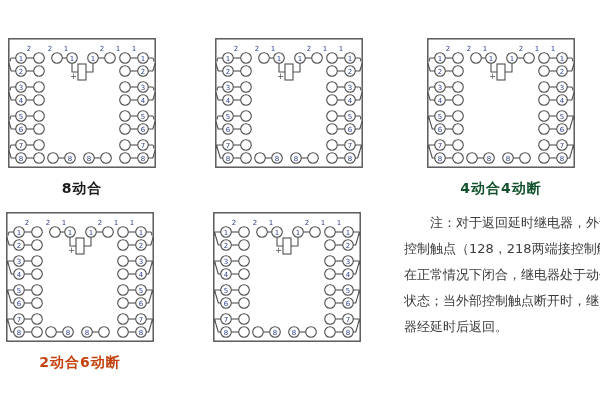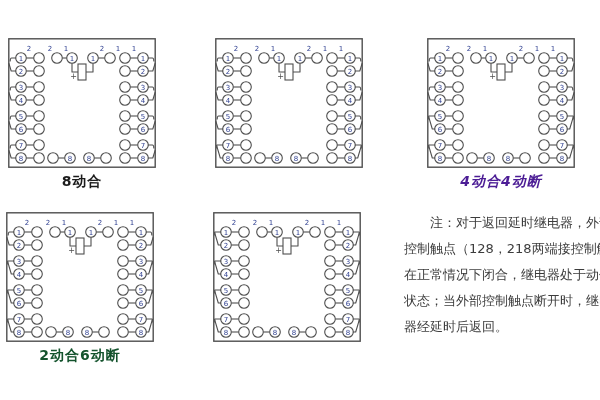--- a/index.html
+++ b/index.html
@@ -8,21 +8,21 @@
     font-family:"DejaVu Sans","Liberation Sans",sans-serif;
   }
   .diagram{position:absolute;width:148px;}
   .diagram svg{display:block;}
   .d1{left:8px;top:38px;}
   .d2{left:215px;top:38px;}
   .d3{left:427px;top:38px;}
   .d4{left:6px;top:212px;}
   .d5{left:213px;top:212px;}
   .caption{
-    width:148px;text-align:center;margin-top:5px;
+    width:148px;text-align:center;margin-top:12px;
     font-size:14px;font-weight:600;color:#1c1c1c;letter-spacing:1px;
   }
   .note{
     position:absolute;left:404px;top:210px;width:200px;
     font-size:13px;line-height:26px;color:#3c3c3c;
   }
   .note .line{white-space:nowrap;}
   .note .indent{padding-left:26px;}
 </style>
 </head>
@@ -358,21 +358,21 @@
         <path d="M140.3 62 H144.8 L147.1 54.5" fill="none" stroke="#4f4f4f" stroke-width="1.1" stroke-linecap="round" stroke-linejoin="round"></path>
         <path d="M7.7 78 H1.7 V81" fill="none" stroke="#4f4f4f" stroke-width="1.1" stroke-linecap="round" stroke-linejoin="round"></path>
         <path d="M7.7 91 H5.3 L1.7 78.8" fill="none" stroke="#4f4f4f" stroke-width="1.1" stroke-linecap="round" stroke-linejoin="round"></path>
         <path d="M140.3 78 H146.3 V81" fill="none" stroke="#4f4f4f" stroke-width="1.1" stroke-linecap="round" stroke-linejoin="round"></path>
         <path d="M140.3 91 H142.7 L146.3 78.8" fill="none" stroke="#4f4f4f" stroke-width="1.1" stroke-linecap="round" stroke-linejoin="round"></path>
         <path d="M7.7 107 H1.7 V110" fill="none" stroke="#4f4f4f" stroke-width="1.1" stroke-linecap="round" stroke-linejoin="round"></path>
         <path d="M7.7 120 H5.3 L1.7 107.8" fill="none" stroke="#4f4f4f" stroke-width="1.1" stroke-linecap="round" stroke-linejoin="round"></path>
         <path d="M140.3 107 H146.3 V110" fill="none" stroke="#4f4f4f" stroke-width="1.1" stroke-linecap="round" stroke-linejoin="round"></path>
         <path d="M140.3 120 H142.7 L146.3 107.8" fill="none" stroke="#4f4f4f" stroke-width="1.1" stroke-linecap="round" stroke-linejoin="round"></path>
       </svg>
-    <div class="caption" style="color: #4c1d95; font-style: italic;">4动合4动断</div>
+    <div class="caption" style="color: #14532d;">4动合4动断</div>
   </div>
 
   <div class="diagram d4">
     <svg width="148" height="130" viewBox="0 0 148 130">
         <rect x="0.8" y="0.8" width="146.4" height="128.4" fill="none" stroke="#4f4f4f" stroke-width="1.4"></rect>
         <path d="M64 25.3 V34 H70" fill="none" stroke="#4f4f4f" stroke-width="1.1" stroke-linecap="round" stroke-linejoin="round"></path>
         <path d="M85 25.3 V34 H78" fill="none" stroke="#4f4f4f" stroke-width="1.1" stroke-linecap="round" stroke-linejoin="round"></path>
         <rect x="70" y="26" width="8" height="16" fill="#fff" stroke="#4f4f4f" stroke-width="1.1"></rect>
         <text x="65.5" y="41" font-size="8" text-anchor="middle" fill="#4f4f4f" font-family="DejaVu Sans, sans-serif">+</text>
         <line x1="18.3" y1="20" x2="25.7" y2="20" stroke="#4f4f4f" stroke-width="1.1"></line>
@@ -471,21 +471,21 @@
         <path d="M140.3 62 H142.7 L146.3 49.8" fill="none" stroke="#4f4f4f" stroke-width="1.1" stroke-linecap="round" stroke-linejoin="round"></path>
         <path d="M7.7 78 H1.7 V81" fill="none" stroke="#4f4f4f" stroke-width="1.1" stroke-linecap="round" stroke-linejoin="round"></path>
         <path d="M7.7 91 H5.3 L1.7 78.8" fill="none" stroke="#4f4f4f" stroke-width="1.1" stroke-linecap="round" stroke-linejoin="round"></path>
         <path d="M140.3 78 H146.3 V81" fill="none" stroke="#4f4f4f" stroke-width="1.1" stroke-linecap="round" stroke-linejoin="round"></path>
         <path d="M140.3 91 H142.7 L146.3 78.8" fill="none" stroke="#4f4f4f" stroke-width="1.1" stroke-linecap="round" stroke-linejoin="round"></path>
         <path d="M7.7 107 H1.7 V110" fill="none" stroke="#4f4f4f" stroke-width="1.1" stroke-linecap="round" stroke-linejoin="round"></path>
         <path d="M7.7 120 H5.3 L1.7 107.8" fill="none" stroke="#4f4f4f" stroke-width="1.1" stroke-linecap="round" stroke-linejoin="round"></path>
         <path d="M140.3 107 H146.3 V110" fill="none" stroke="#4f4f4f" stroke-width="1.1" stroke-linecap="round" stroke-linejoin="round"></path>
         <path d="M140.3 120 H142.7 L146.3 107.8" fill="none" stroke="#4f4f4f" stroke-width="1.1" stroke-linecap="round" stroke-linejoin="round"></path>
       </svg>
-    <div class="caption" style="color: #14532d;">2动合6动断</div>
+    <div class="caption" style="color: #c2410c;">2动合6动断</div>
   </div>
 
   <div class="diagram d5">
     <svg width="148" height="130" viewBox="0 0 148 130">
         <rect x="0.8" y="0.8" width="146.4" height="128.4" fill="none" stroke="#4f4f4f" stroke-width="1.4"></rect>
         <path d="M64 25.3 V34 H70" fill="none" stroke="#4f4f4f" stroke-width="1.1" stroke-linecap="round" stroke-linejoin="round"></path>
         <path d="M85 25.3 V34 H78" fill="none" stroke="#4f4f4f" stroke-width="1.1" stroke-linecap="round" stroke-linejoin="round"></path>
         <rect x="70" y="26" width="8" height="16" fill="#fff" stroke="#4f4f4f" stroke-width="1.1"></rect>
         <text x="65.5" y="41" font-size="8" text-anchor="middle" fill="#4f4f4f" font-family="DejaVu Sans, sans-serif">+</text>
         <line x1="18.3" y1="20" x2="25.7" y2="20" stroke="#4f4f4f" stroke-width="1.1"></line>

